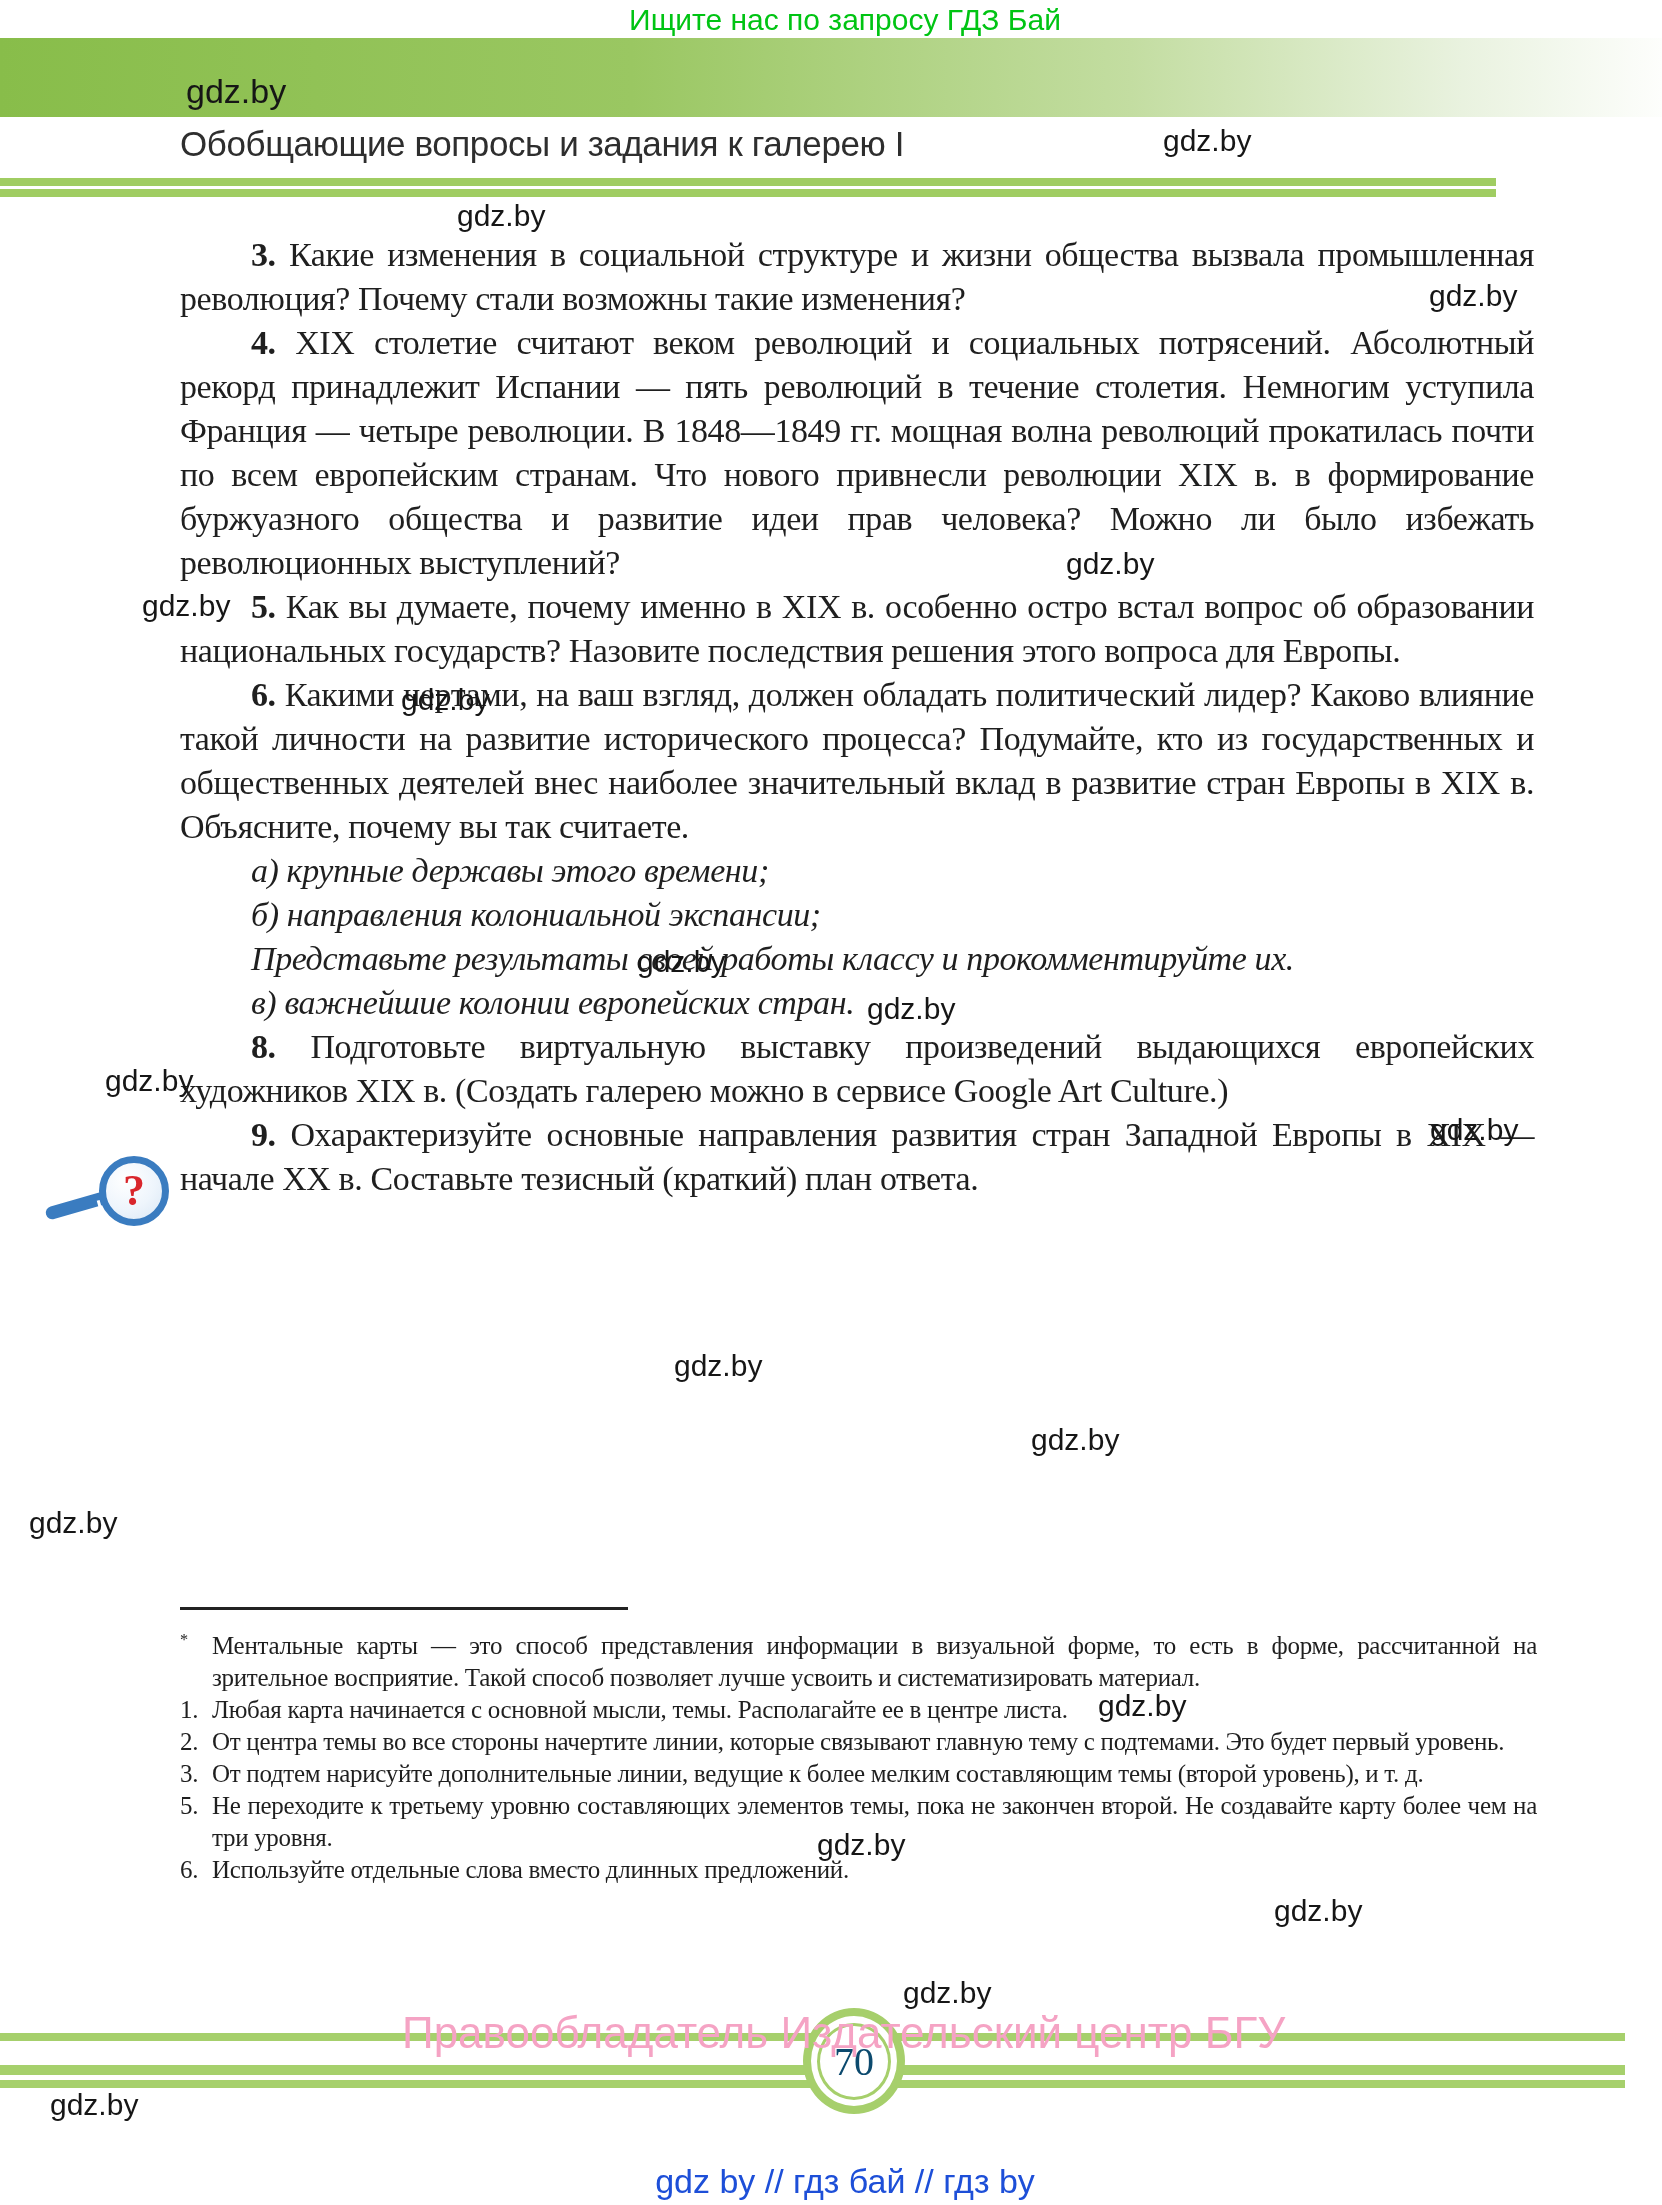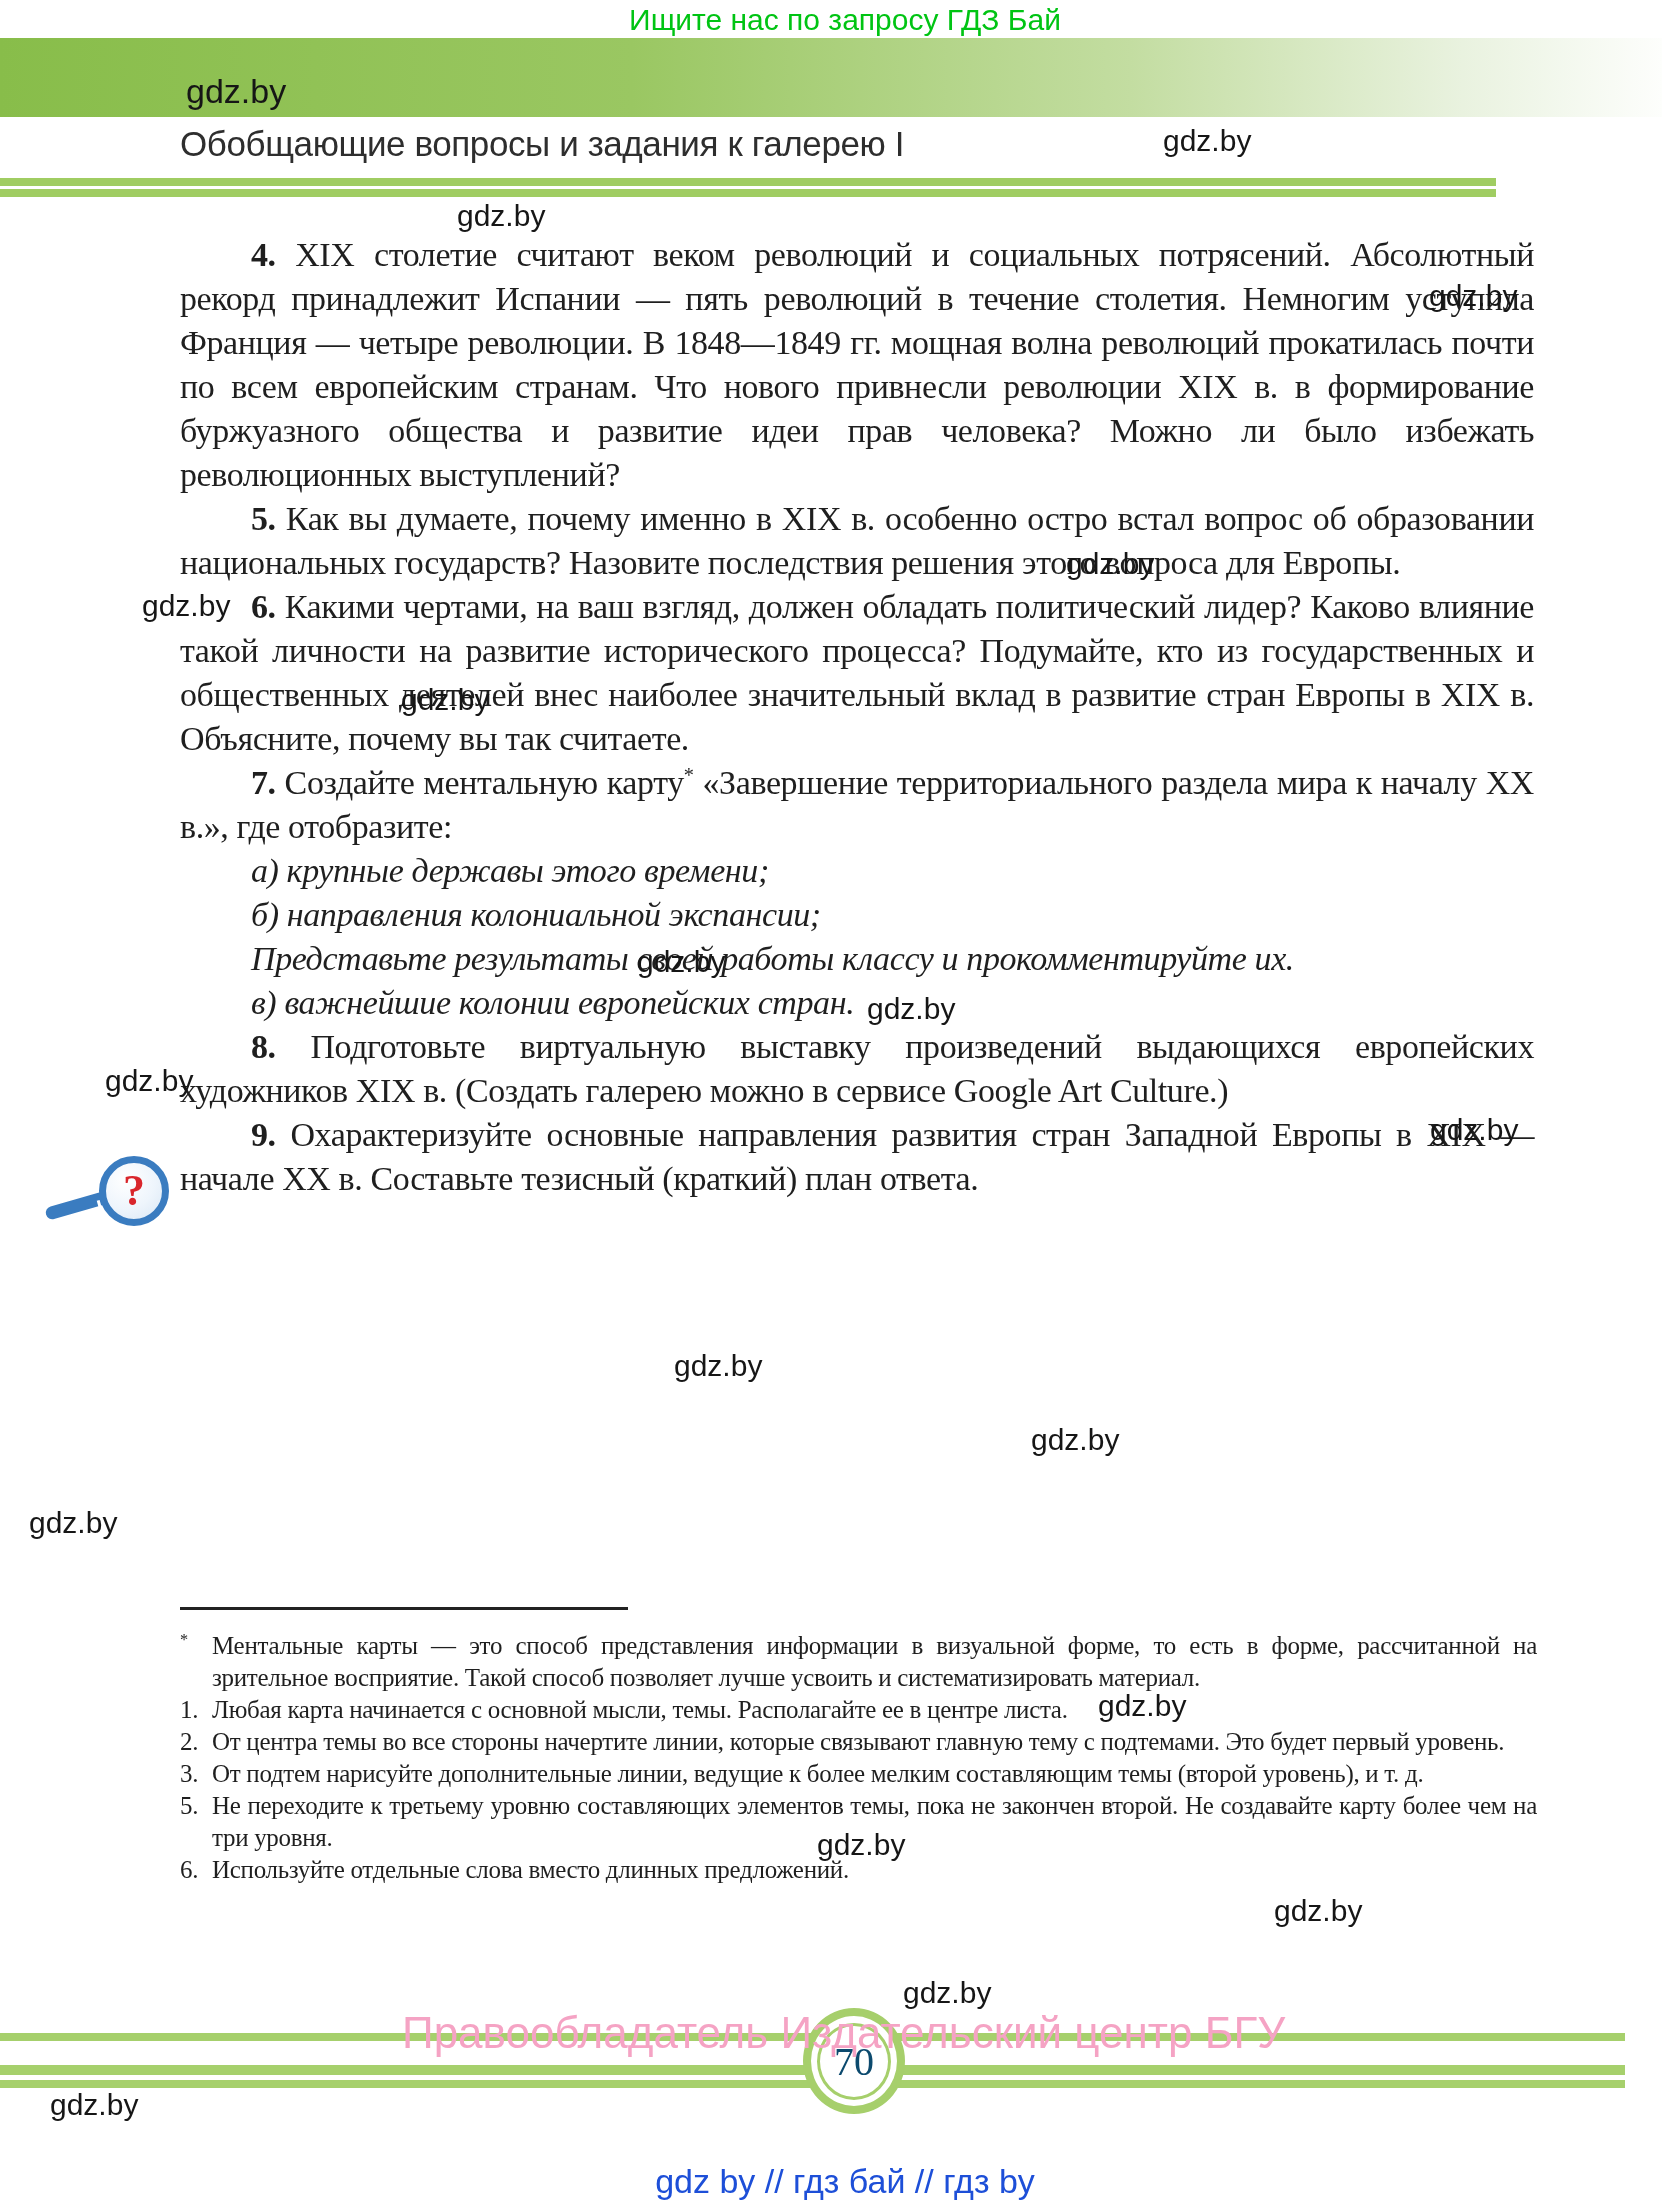--- a/index.html
+++ b/index.html
@@ -80,24 +80,24 @@
 
   <div class="green-bar">
     <span class="wm-bar">gdz.by</span>
   </div>
 
   <div class="page-title">Обобщающие вопросы и задания к галерею I</div>
   <div class="rule rule-a"></div>
   <div class="rule rule-b"></div>
 
   <div class="content">
+    <p><b>3.</b> <span>Какие изменения в социальной структуре и жизни общества вызвала промышленная революция? Почему стали возможны такие изменения?</span></p>
     <p><b>4.</b> <span>XIX столетие считают веком революций и социальных потрясений. Абсолютный рекорд принадлежит Испании — пять революций в течение столетия. Немногим уступила Франция — четыре революции. В 1848—1849 гг. мощная волна революций прокатилась почти по всем европейским странам. Что нового привнесли революции XIX в. в формирование буржуазного общества и развитие идеи прав человека? Можно ли было избежать революционных выступлений?</span></p>
     <p><b>5.</b> <span>Как вы думаете, почему именно в XIX в. особенно остро встал вопрос об образовании национальных государств? Назовите последствия решения этого вопроса для Европы.</span></p>
     <p><b>6.</b> <span>Какими чертами, на ваш взгляд, должен обладать политический лидер? Каково влияние такой личности на развитие исторического процесса? Подумайте, кто из государственных и общественных деятелей внес наиболее значительный вклад в развитие стран Европы в XIX в. Объясните, почему вы так считаете.</span></p>
-    <p><b>7.</b> <span>Создайте ментальную карту</span><sup class="star">*</sup><span> «Завершение территориального раздела мира к началу XX в.», где отобразите:</span></p>
     <p class="lst">а) крупные державы этого времени;</p>
     <p class="lst">б) направления колониальной экспансии;</p>
     <p class="lst">Представьте результаты своей работы классу и прокомментируйте их.</p>
     <p class="lst">в) важнейшие колонии европейских стран.</p>
     <p><b>8.</b> <span>Подготовьте виртуальную выставку произведений выдающихся европейских художников XIX в. (Создать галерею можно в сервисе Google Art Culture.)</span></p>
     <p><b>9.</b> <span>Охарактеризуйте основные направления развития стран Западной Европы в XIX — начале XX в. Составьте тезисный (краткий) план ответа.</span></p>
   </div>
 
   <div class="magnifier">
     <div class="mag-handle"></div>

